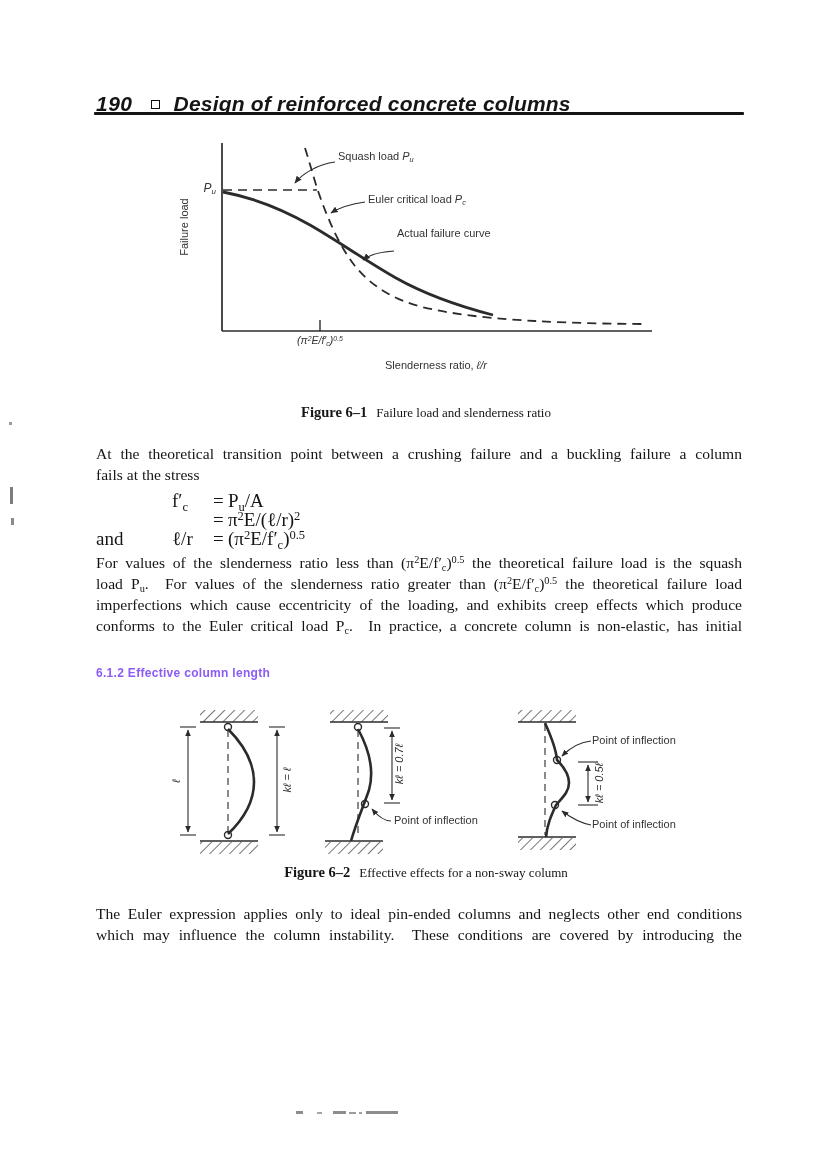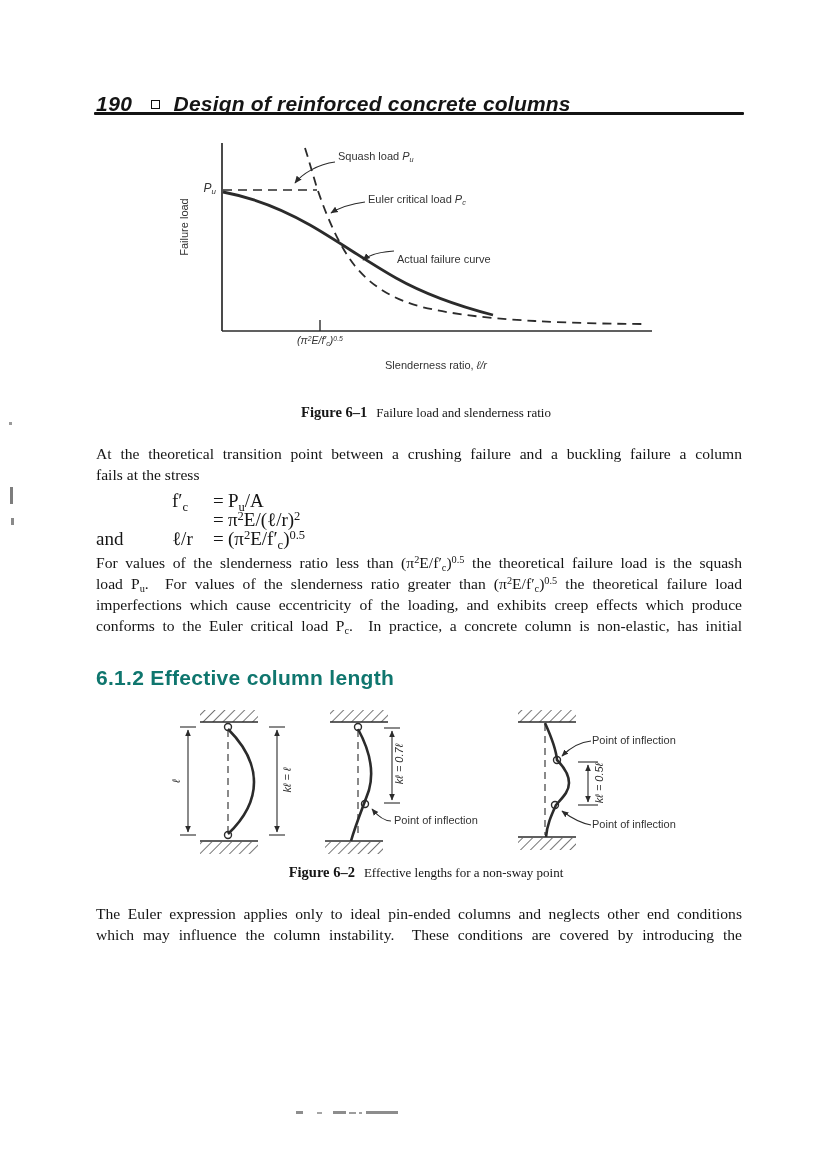--- a/index.html
+++ b/index.html
@@ -27,21 +27,21 @@
   .nline { text-align:left; }
 
   
   .eqrow { left:96px; width:640px; font-size:19px; white-space:nowrap; }
   .eq-pre  { display:inline-block; width:76px; }
   .eq-lhs  { display:inline-block; width:41px; }
   .eq-sign { display:inline-block; width:15px; }
 
   
   .sec-hd { left:96px; top:666px; font-family:"Liberation Sans", sans-serif;
-            font-weight:bold; font-size:21px; letter-spacing:0.3px; color:#0f766e; }
+            font-weight:bold; font-size:12px; letter-spacing:0.3px; color:#8b5cf6; }
 
   
   .cap { left:8px; width:836px; text-align:center; white-space:nowrap; }
   .cap-label { font-weight:bold; font-size:14.5px; }
   .cap-text  { font-size:13px; margin-left:9px; }
 
   
   .flab { font-family:"Liberation Sans", sans-serif; font-size:11px; color:#333; white-space:nowrap; }
   .flab-it { font-style:italic; }
   .rot { transform:translate(-50%,-50%) rotate(-90deg); }
@@ -82,21 +82,21 @@
 
   <path class="stroke" stroke-width="1.1" marker-end="url(#ah1)" d="M165,27 C148,29 132,39 125,48"></path>
   <path class="stroke" stroke-width="1.1" marker-end="url(#ah1)" d="M195,67 C180,69 169,73 161,78"></path>
   <path class="stroke" stroke-width="1.1" marker-end="url(#ah1)" d="M224,116 C209,117 199,120 193,125"></path>
 </svg>
 
 <div class="abs flab rot" style="left:184px; top:227px;">Failure load</div>
 <div class="abs flab pu-lab" style="left:192px; top:181px;">P<sub>u</sub></div>
 <div class="abs flab" style="left:338px; top:150px;">Squash load <i>P<sub>u</sub></i></div>
 <div class="abs flab" style="left:368px; top:193px;">Euler critical load <i>P<sub>c</sub></i></div>
-<div class="abs flab" style="left:397px; top:253px;">Actual failure curve</div>
+<div class="abs flab" style="left:397px; top:227px;">Actual failure curve</div>
 <div class="abs flab tick-lab flab-it" style="left:285px; top:334px;">(π<sup>2</sup><i>E</i>/<i>f</i>′<sub>c</sub>)<sup>0.5</sup></div>
 <div class="abs flab" style="left:385px; top:359px;">Slenderness ratio, <i>ℓ/r</i></div>
 
 <div class="abs cap" style="top:403px;">
   <span class="cap-label">Figure 6–1</span><span class="cap-text">Failure load and slenderness ratio</span>
 </div>
 
 <div class="abs para" style="left:96px; top:443px;">
   <div class="jline">At the theoretical transition point between a crushing failure and a buckling failure a column</div>
   <div class="nline">fails at the stress</div>
@@ -188,21 +188,21 @@
 
 <div class="abs flab flab-it rot" style="left:176px; top:781px;">ℓ</div>
 <div class="abs flab flab-it rot" style="left:287px; top:780px;">kℓ = ℓ</div>
 <div class="abs flab flab-it rot" style="left:399px; top:764px;">kℓ = 0.7ℓ</div>
 <div class="abs flab" style="left:394px; top:814px;">Point of inflection</div>
 <div class="abs flab flab-it rot" style="left:599px; top:783px;">kℓ = 0.5ℓ</div>
 <div class="abs flab" style="left:592px; top:734px;">Point of inflection</div>
 <div class="abs flab" style="left:592px; top:818px;">Point of inflection</div>
 
 <div class="abs cap" style="top:863px;">
-  <span class="cap-label">Figure 6–2</span><span class="cap-text">Effective lengths for a non-sway point</span>
+  <span class="cap-label">Figure 6–2</span><span class="cap-text">Effective effects for a non-sway column</span>
 </div>
 
 <div class="abs para" style="left:96px; top:903px;">
   <div class="jline">The Euler expression applies only to ideal pin-ended columns and neglects other end conditions</div>
   <div class="jline">which may influence the column instability.&nbsp; These conditions are covered by introducing the</div>
 </div>
 
 <div class="abs mark" style="left:9px;  top:422px; width:3px; height:3px; background:#9a9a9a;"></div>
 <div class="abs mark" style="left:10px; top:487px; width:2.5px; height:17px; background:#7d7d7d;"></div>
 <div class="abs mark" style="left:11px; top:518px; width:2.5px; height:7px; background:#8a8a8a;"></div>

